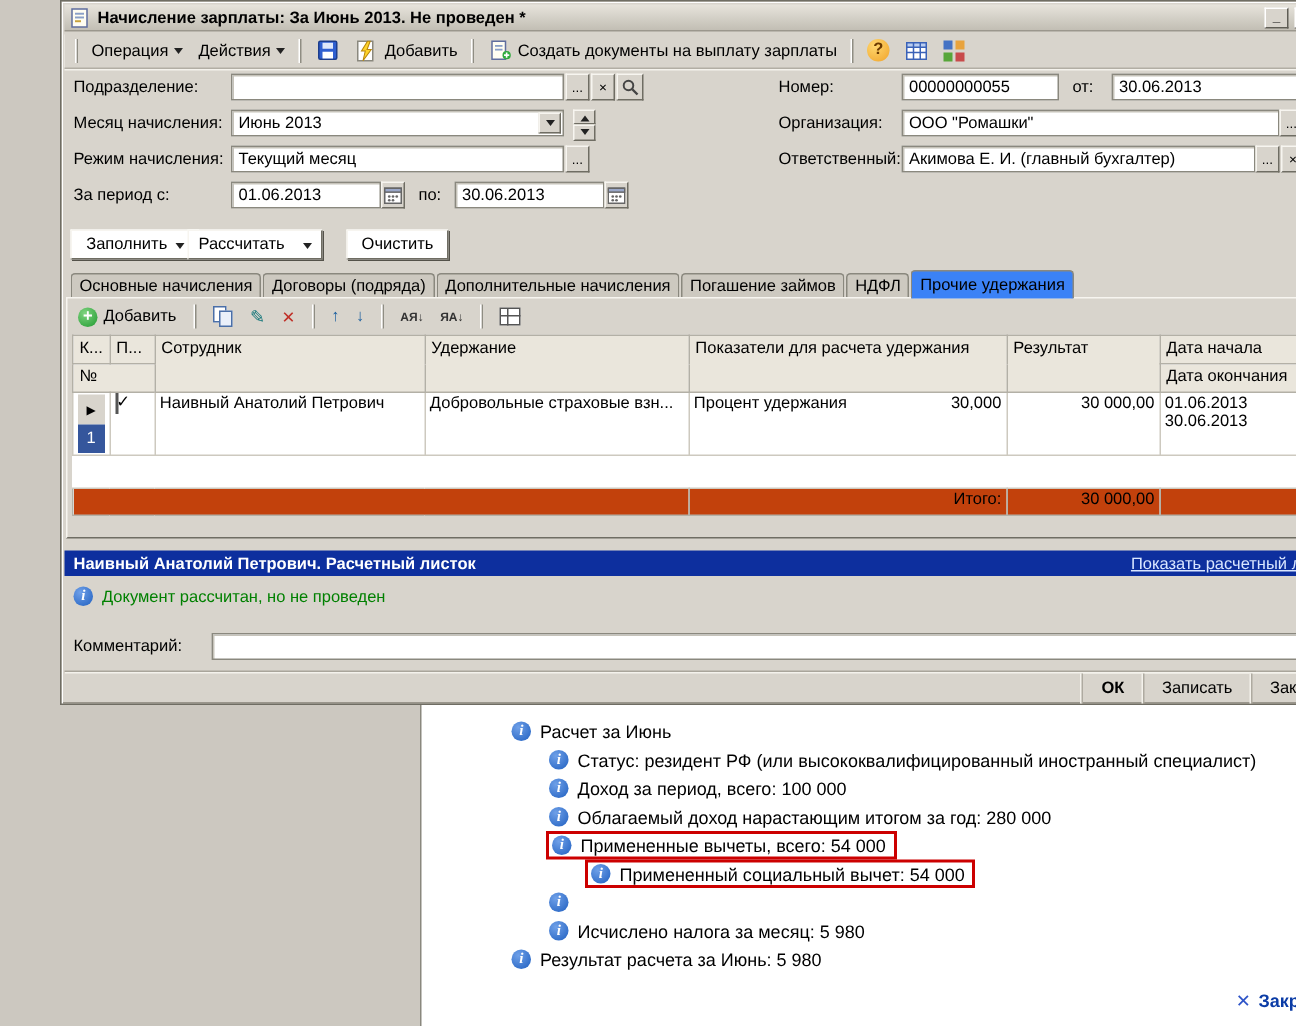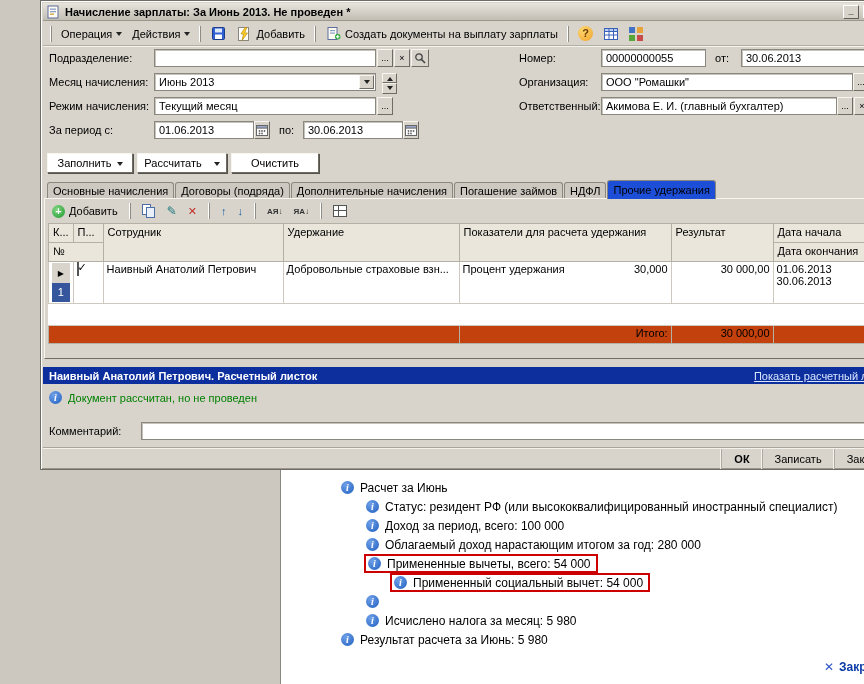--- a/index.html
+++ b/index.html
@@ -45,21 +45,21 @@
 
   
   .btn3d { position:absolute; height:20px; background:#ffffff; border:1px solid;
            border-color:#f7f5f0 #6f6d63 #6f6d63 #f7f5f0; box-shadow:1px 1px 0 #54524a;
            display:flex; align-items:center; justify-content:center; gap:5px; padding:0 8px; cursor:default; }
 
   
   .tabs { position:absolute; left:6px; top:180px; right:12px; height:18px; display:flex; align-items:flex-end; }
   .tab { height:17px; padding:0 5px; margin-right:1px; background:#cdc9c0; border:1px solid #8a887e; border-bottom:none;
          border-radius:3px 3px 0 0; display:flex; align-items:center; white-space:nowrap; cursor:default; }
-  .tab.active { height:19px; background:#1d4ed8; font-weight:normal; position:relative; z-index:3; }
+  .tab.active { height:19px; background:#3b82f6; font-weight:normal; position:relative; z-index:3; }
 
   
   .panel { position:absolute; left:3px; top:197px; width:858px; height:161px; background:#d8d4cc;
            border:1px solid; border-color:#f7f5f0 #6f6d63 #6f6d63 #f7f5f0; z-index:2; }
   .gtoolbar { position:absolute; left:3px; top:2px; height:20px; display:flex; align-items:center; gap:3px; }
   .gtb { display:flex; align-items:center; gap:4px; padding:0 4px; height:18px; }
   .add-ic { width:13px; height:13px; border-radius:7px; background:radial-gradient(circle at 35% 30%,#7fd37f,#1f9a2f);
             color:#fff; font-weight:bold; font-size:11px; line-height:12px; text-align:center; }
   .pages-ic { position:relative; width:14px; height:14px; }
   .pages-ic i { position:absolute; width:9px; height:11px; background:#fff; border:1px solid #4a6fa8; display:block; }
@@ -300,25 +300,25 @@
           <circle cx="8.5" cy="7" r="0.9" fill="#666"></circle>
           <circle cx="3.5" cy="9.5" r="0.9" fill="#666"></circle>
           <circle cx="6" cy="9.5" r="0.9" fill="#666"></circle>
         </svg>
     </button>
 
     <div class="btn3d" style="left:6px; top:152px; width:86px;">
       <span>Заполнить</span>
         <span class="caret"></span>
     </div>
-    <div class="btn3d" style="left:96px; top:152px; width:90px;gap:12px;">
+    <div class="btn3d" style="left:84px; top:152px; width:90px;gap:12px;">
       <span>Рассчитать</span>
         <span class="caret"></span>
     </div>
-    <div class="btn3d" style="left:190px; top:152px; width:88px;">
+    <div class="btn3d" style="left:190px; top:152px; width:68px;">
       <span>Очистить</span>
     </div>
 
     <div class="tabs">
       <div class="tab">Основные начисления</div>
       <div class="tab">Договоры (подряда)</div>
       <div class="tab">Дополнительные начисления</div>
       <div class="tab">Погашение займов</div>
       <div class="tab">НДФЛ</div>
       <div class="tab active">Прочие удержания</div>

